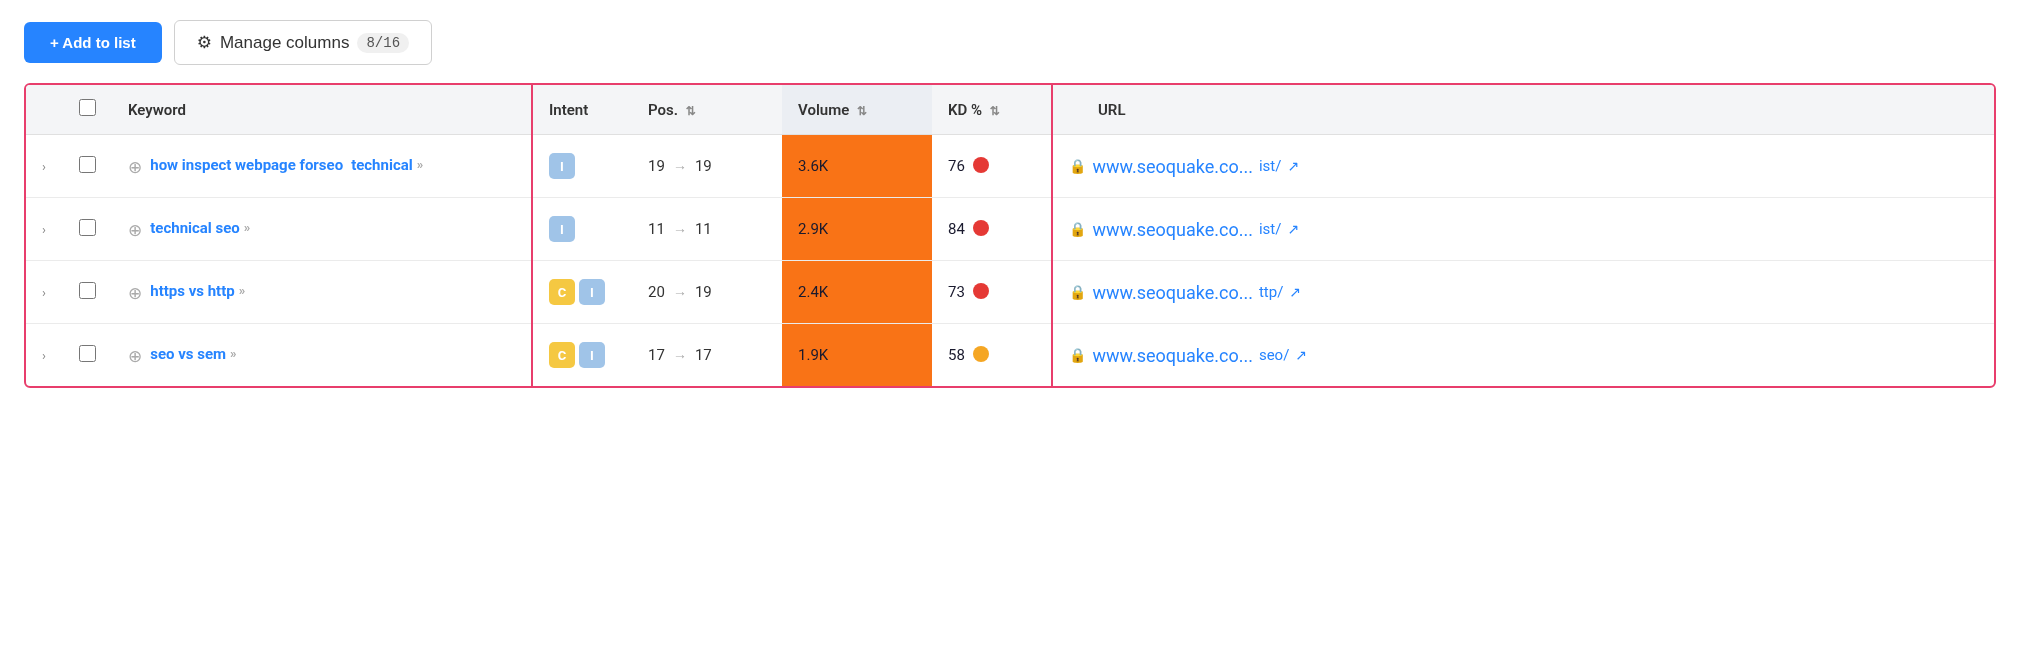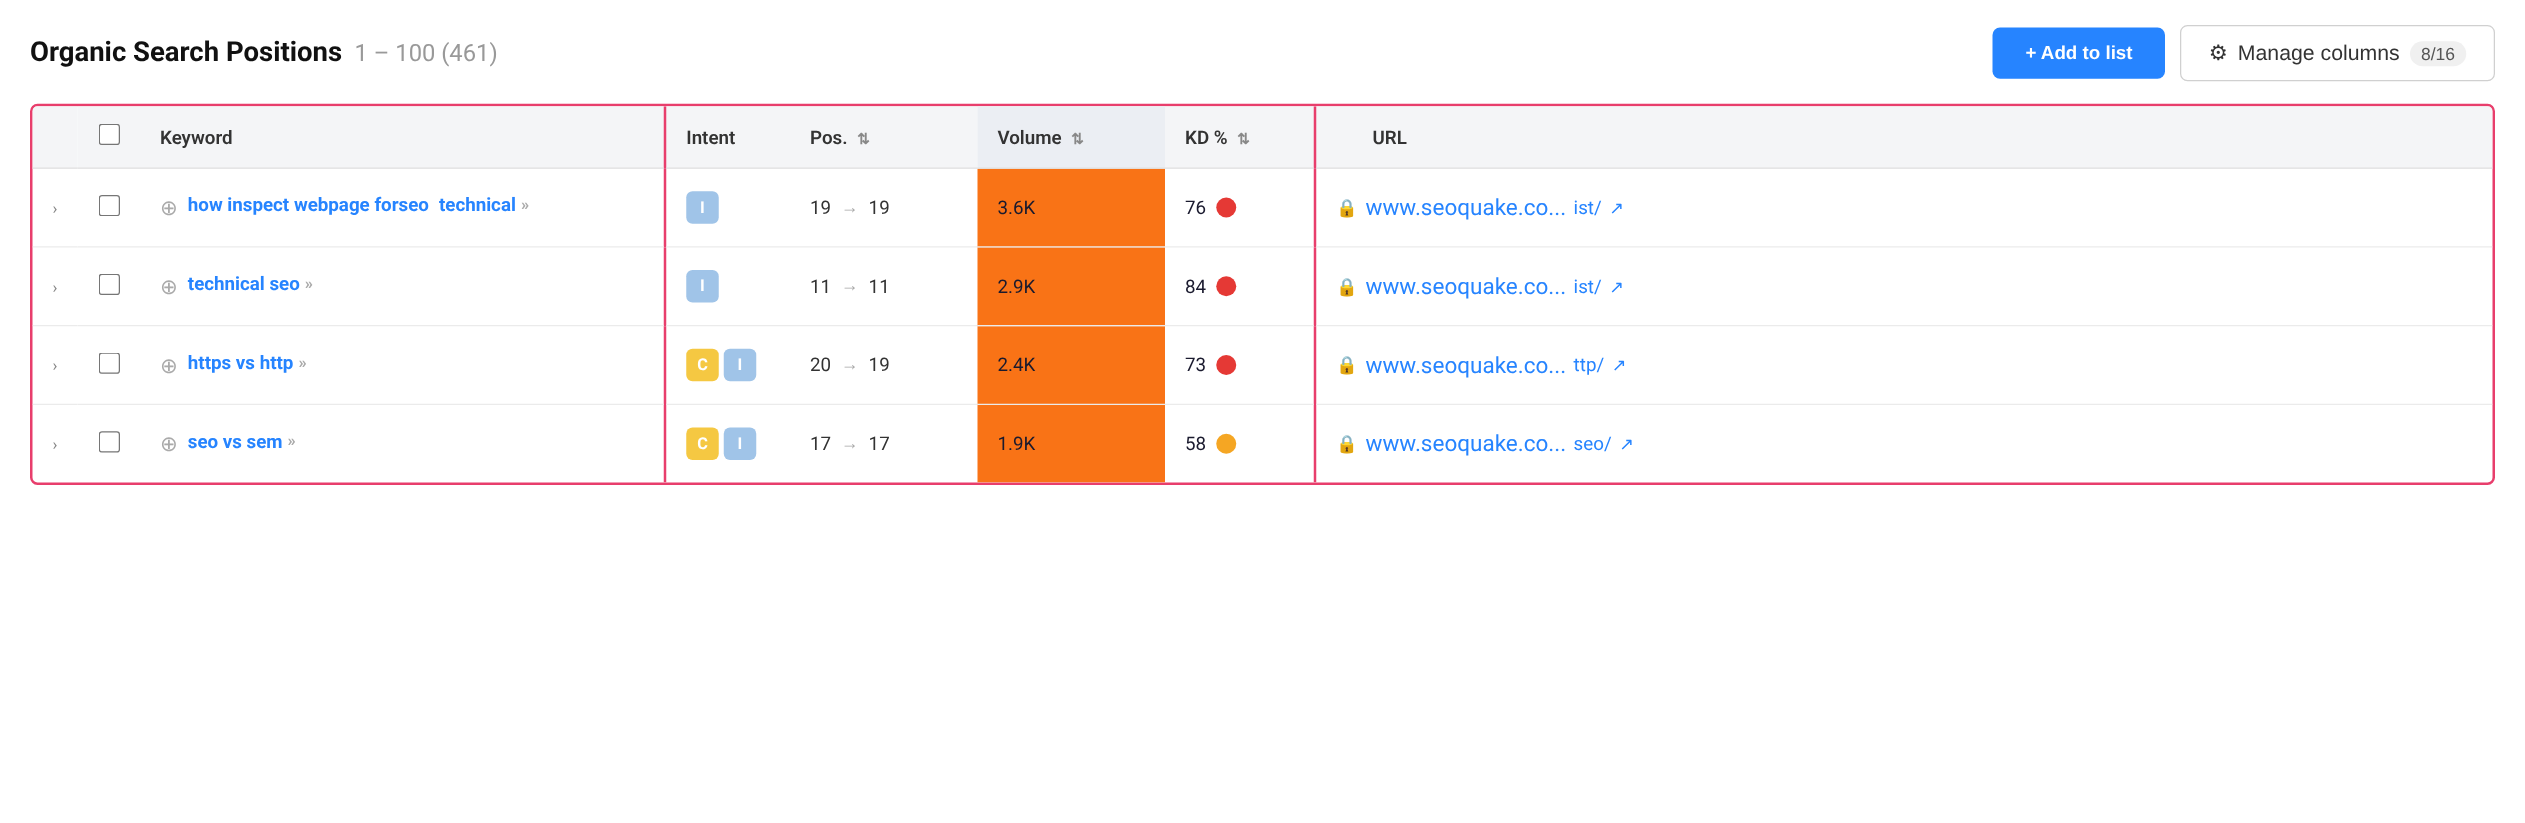--- a/index.html
+++ b/index.html
@@ -66,20 +66,21 @@
       display: flex;
       align-items: center;
       gap: 8px;
     }
     .manage-badge {
       background: #f0f0f0;
       border-radius: 10px;
       padding: 2px 9px;
       font-size: 14px;
       color: #555;
+      font-family: Liberation Mono, monospace;
     }
     .table-wrapper {
       border: 2.5px solid #e83e6c;
       border-radius: 6px;
       overflow: hidden;
     }
     table {
       width: 100%;
       border-collapse: collapse;
     }
@@ -204,21 +205,20 @@
       gap: 8px;
       color: #333;
       font-size: 15px;
     }
     .pos-arrow {
       color: #aaa;
       font-size: 14px;
     }
     .kd-cell {
       display: flex;
-      align-items: center;
       gap: 8px;
     }
     .kd-dot {
       width: 16px;
       height: 16px;
       border-radius: 50%;
       display: inline-block;
       flex-shrink: 0;
     }
     .dot-red { background: #e53935; }
@@ -258,24 +258,20 @@
     td.col-volume {
       background: #f97316;
     }
   </style>
 </head>
 <body>
 
 <div class="page-container">
 
   <div class="header-row">
-    <div class="header-left">
-      <span class="page-title">Organic Search Positions</span>
-      <span class="page-subtitle">1 – 100 (461)</span>
-    </div>
     <div class="header-right">
       <button class="btn-add-list">+ Add to list</button>
       <button class="btn-manage-cols">
         <span>⚙</span>
         <span>Manage columns</span>
         <span class="manage-badge">8/16</span>
       </button>
     </div>
   </div>
 

